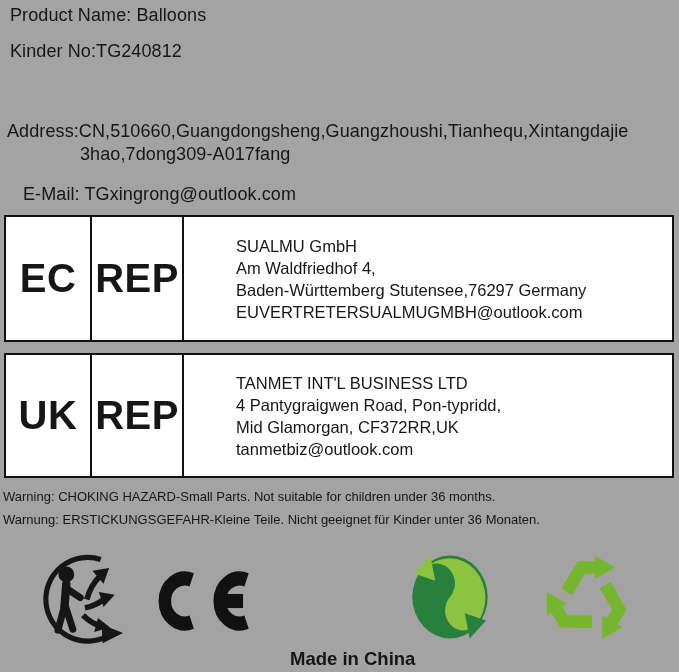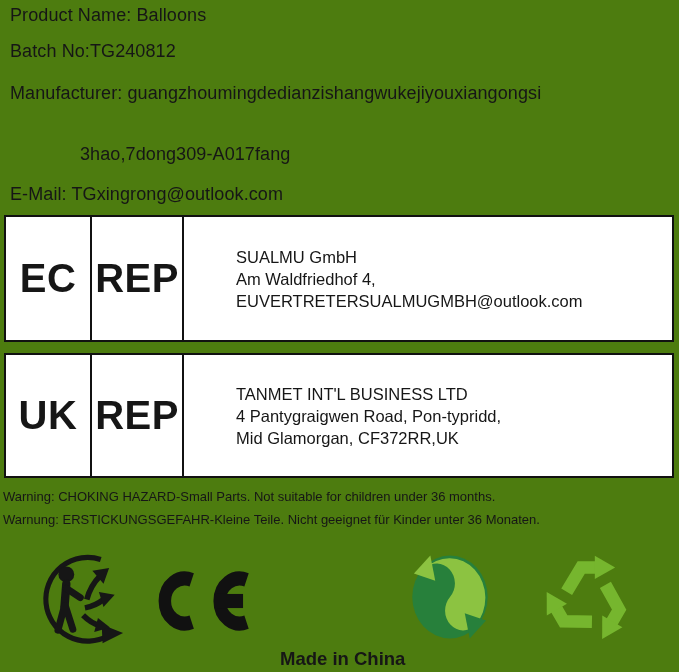--- a/index.html
+++ b/index.html
@@ -1,58 +1,60 @@
 <!DOCTYPE html>
 <html><head>
 <meta charset="utf-8">
 <style>
   html,body{margin:0;padding:0;background:#fff;}
-  .label{position:relative;width:679px;height:672px;background:#4d7c0f;overflow:hidden;
+  .label{position:relative;width:679px;height:672px;background:#a3a3a3;overflow:hidden;
          font-family:"Liberation Sans", sans-serif;color:#161616;}
   .tl{position:absolute;font-size:18px;white-space:nowrap;letter-spacing:0.1px;}
   .warn{position:absolute;font-size:13px;white-space:nowrap;}
   .repbox{position:absolute;left:4px;width:670px;border:2.5px solid #111;
           box-sizing:border-box;display:flex;background:#fff;}
   .code{display:flex;align-items:center;justify-content:center;
         font-weight:700;font-size:40px;letter-spacing:0.5px;box-sizing:border-box;}
   .cell-1{flex:0 0 86px;border-right:2.5px solid #111;}
   .cell-2{flex:0 0 92px;border-right:2.5px solid #111;}
   .details{flex:1;display:flex;flex-direction:column;justify-content:center;
            padding-left:12px;font-size:16.5px;line-height:22px;white-space:nowrap;margin-left:40px;}
   .icon{position:absolute;}
-  .madein{position:absolute;font-weight:700;font-size:18.5px;white-space:nowrap;}
+  .madein{position:absolute;font-weight:700;font-size:18.5px;white-space:nowrap;margin-left:10px;}
 </style>
 </head>
 <body>
 
 <div class="label">
 
   <div class="tl" style="left:10px;top:5px">Product Name: Balloons</div>
-  <div class="tl" style="left:10px;top:41px">Batch No:TG240812</div>
-  <div class="tl" style="left:10px;top:83px">Manufacturer: guangzhoumingdedianzishangwukejiyouxiangongsi</div>
+  <div class="tl" style="left:10px;top:41px">Kinder No:TG240812</div>
+  <div class="tl" style="left:7px;top:121px">Address:CN,510660,Guangdongsheng,Guangzhoushi,Tianhequ,Xintangdajie</div>
   <div class="tl" style="left:80px;top:144px">3hao,7dong309-A017fang</div>
-  <div class="tl" style="left:10px;top:184px">E-Mail: TGxingrong@outlook.com</div>
+  <div class="tl" style="left:23px;top:184px">E-Mail: TGxingrong@outlook.com</div>
 
   <div class="repbox" style="top:215px;height:127px">
     <div class="code cell-1">EC</div>
     <div class="code cell-2">REP</div>
     <div class="details">
       <div>SUALMU GmbH</div>
       <div>Am Waldfriedhof 4,</div>
+      <div>Baden-Württemberg Stutensee,76297 Germany</div>
       <div>EUVERTRETERSUALMUGMBH@outlook.com</div>
     </div>
   </div>
 
   <div class="repbox" style="top:353px;height:125px">
     <div class="code cell-1">UK</div>
     <div class="code cell-2">REP</div>
     <div class="details">
       <div>TANMET INT'L BUSINESS LTD</div>
       <div>4 Pantygraigwen Road, Pon-typridd,</div>
       <div>Mid Glamorgan, CF372RR,UK</div>
+      <div>tanmetbiz@outlook.com</div>
     </div>
   </div>
 
   <div class="warn" style="left:3px;top:489px">Warning: CHOKING HAZARD-Small Parts. Not suitable for children under 36 months.</div>
   <div class="warn" style="left:3px;top:512px">Warnung: ERSTICKUNGSGEFAHR-Kleine Teile. Nicht geeignet für Kinder unter 36 Monaten.</div>
 
   <div class="icon" style="left:36px;top:553px">
     <svg width="96" height="93" viewBox="0 0 100 100">
       <path d="M68,7 A45,45 0 1 0 76,89" fill="none" stroke="#161616" stroke-width="5.5"></path>
       <polygon points="70,97 92,86 69,77" fill="#161616"></polygon>

